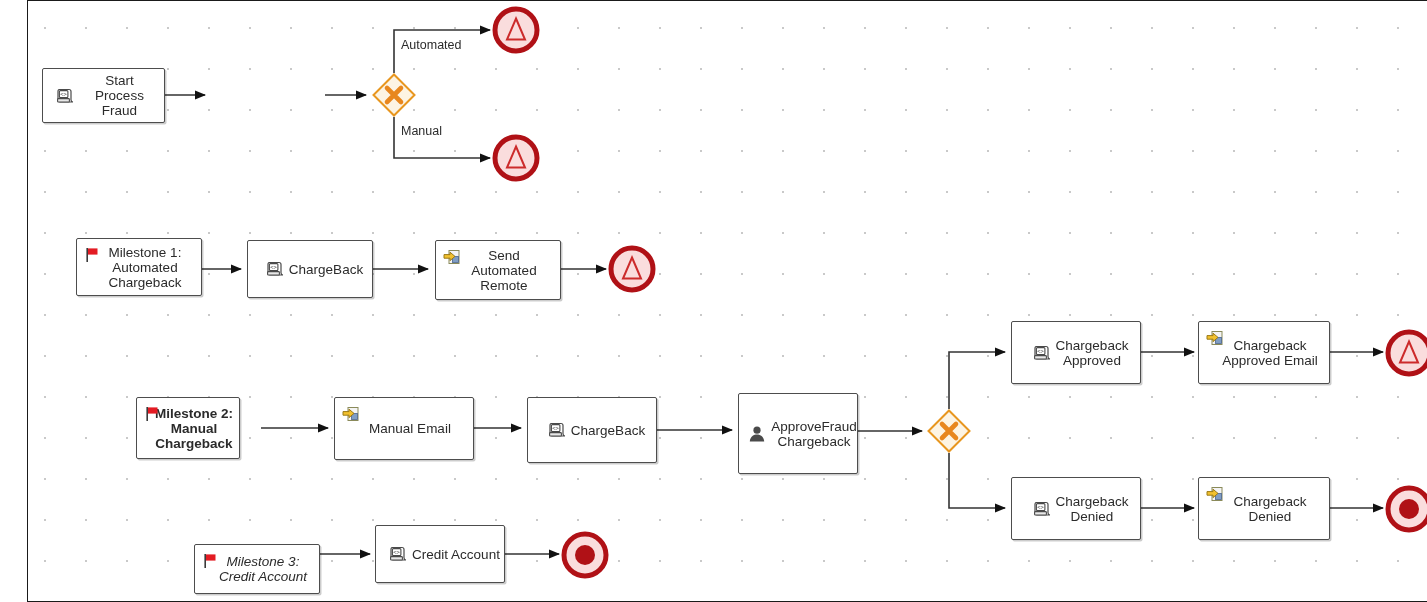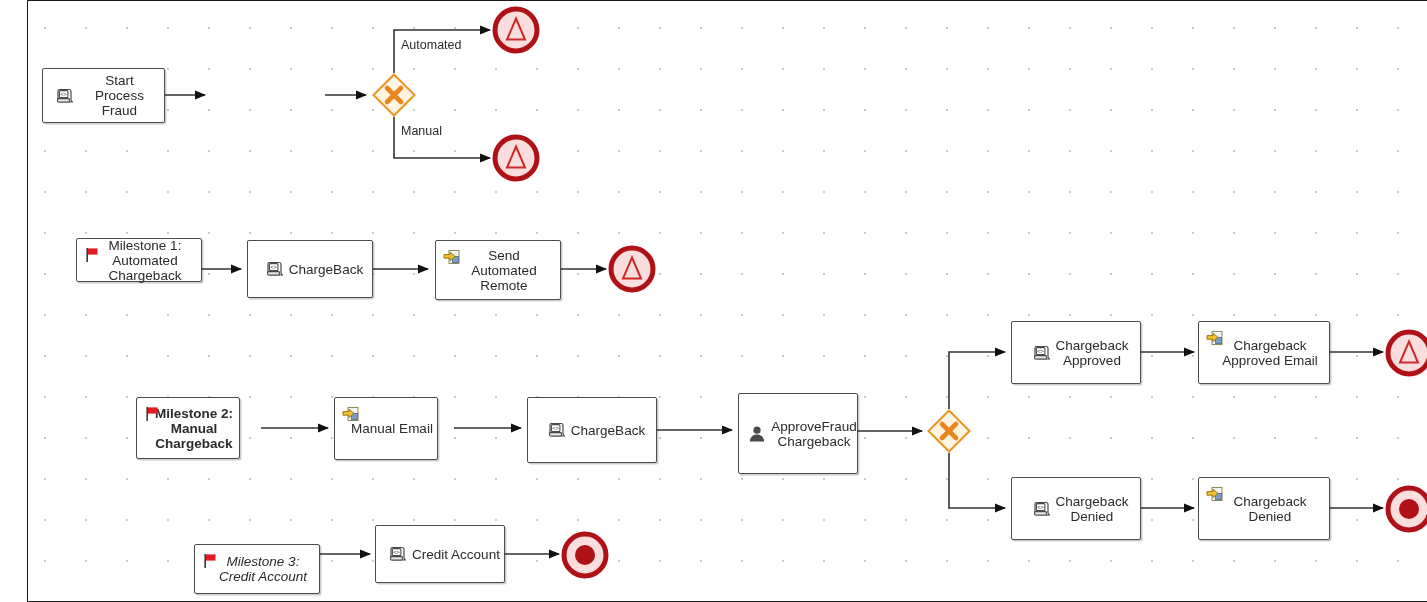--- a/index.html
+++ b/index.html
@@ -173,21 +173,21 @@
     </svg>
   </div>
 
   <div class="node event" style="left:464px; top:133px;">
     <svg viewBox="0 0 48 48" width="48" height="48">
       <circle cx="24" cy="24" r="21" fill="#fadddd" stroke="#b01116" stroke-width="5"></circle>
       <path d="M24 12.5 L33 33.5 L15 33.5 Z" fill="#fadddd" stroke="#cc2b2b" stroke-width="2"></path>
     </svg>
   </div>
 
-  <div class="node task lbl-topicon" style="left:48px; top:237px; width:126px; height:44px;">
+  <div class="node task lbl-topicon" style="left:48px; top:237px; width:126px; height:58px;">
     <span class="icon-abs">
       <svg viewBox="0 0 20 20" width="20" height="20">
         <path d="M4.2 3 L4.2 17" stroke="#3a3a3a" stroke-width="1.6"></path>
         <path d="M5 3.4 L14.5 3.4 L14.5 9.6 L5 9.6 Z" fill="#e31b23"></path>
       </svg>
     </span>
     <span class="label">Milestone 1:
 Automated
 Chargeback</span>
   </div>
@@ -231,21 +231,21 @@
       <svg viewBox="0 0 20 20" width="20" height="20">
         <path d="M4.2 3 L4.2 17" stroke="#3a3a3a" stroke-width="1.6"></path>
         <path d="M5 3.4 L14.5 3.4 L14.5 9.6 L5 9.6 Z" fill="#e31b23"></path>
       </svg>
     </span>
     <span class="label">Milestone 2:
 Manual
 Chargeback</span>
   </div>
 
-  <div class="node task lbl-topicon" style="left:306px; top:396px; width:104px; height:63px;">
+  <div class="node task lbl-topicon" style="left:306px; top:396px; width:140px; height:63px;">
     <span class="icon-abs">
       <svg viewBox="0 0 20 20" width="20" height="20">
         <rect x="7" y="3.5" width="10" height="13" fill="#f4f4f4" stroke="#8a8a5a" stroke-width="1"></rect>
         <rect x="10.5" y="9.5" width="6" height="6" fill="#7f9dc4" stroke="#4d648a" stroke-width="0.8"></rect>
         <path d="M2 7.6 L8 7.6 L8 5.2 L13 9.4 L8 13.6 L8 11.2 L2 11.2 Z" fill="#f2c12e" stroke="#9a7a18" stroke-width="1"></path>
       </svg>
     </span>
     <span class="label">Manual Email</span>
   </div>
 

